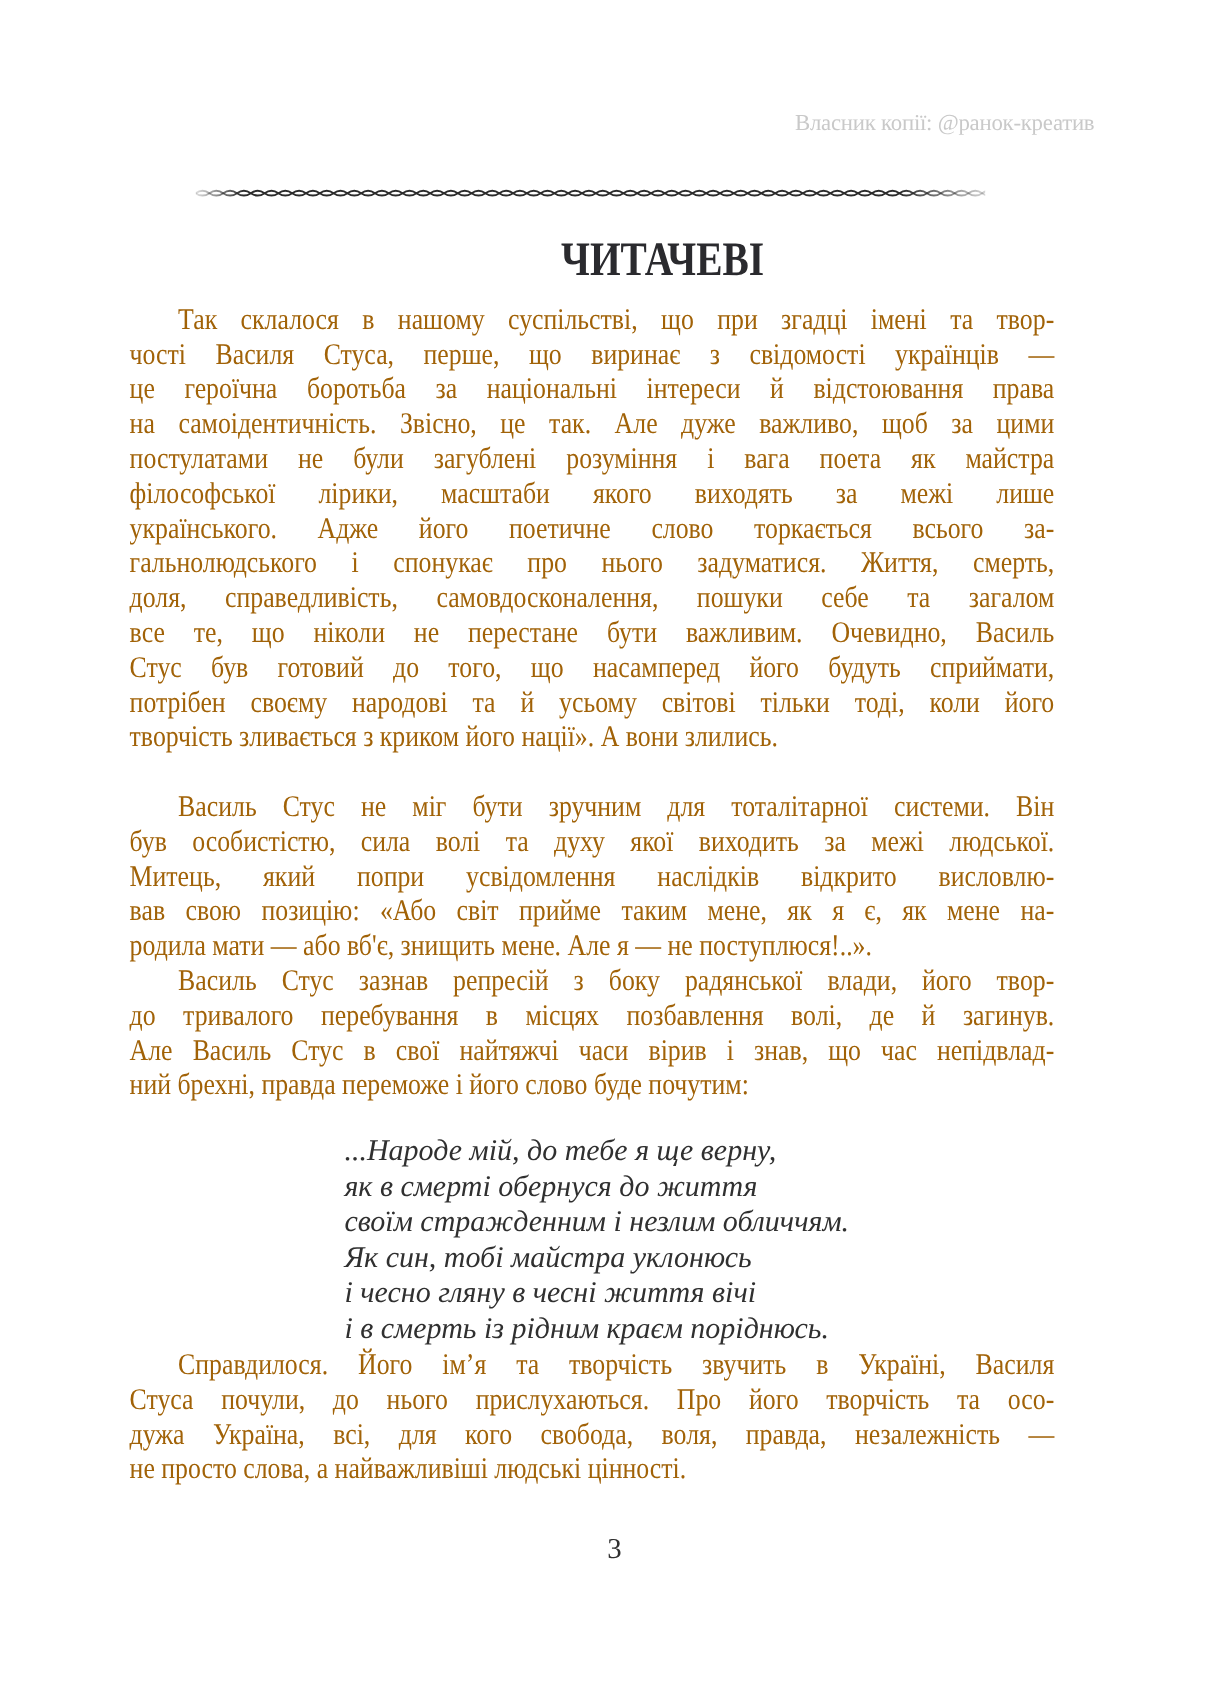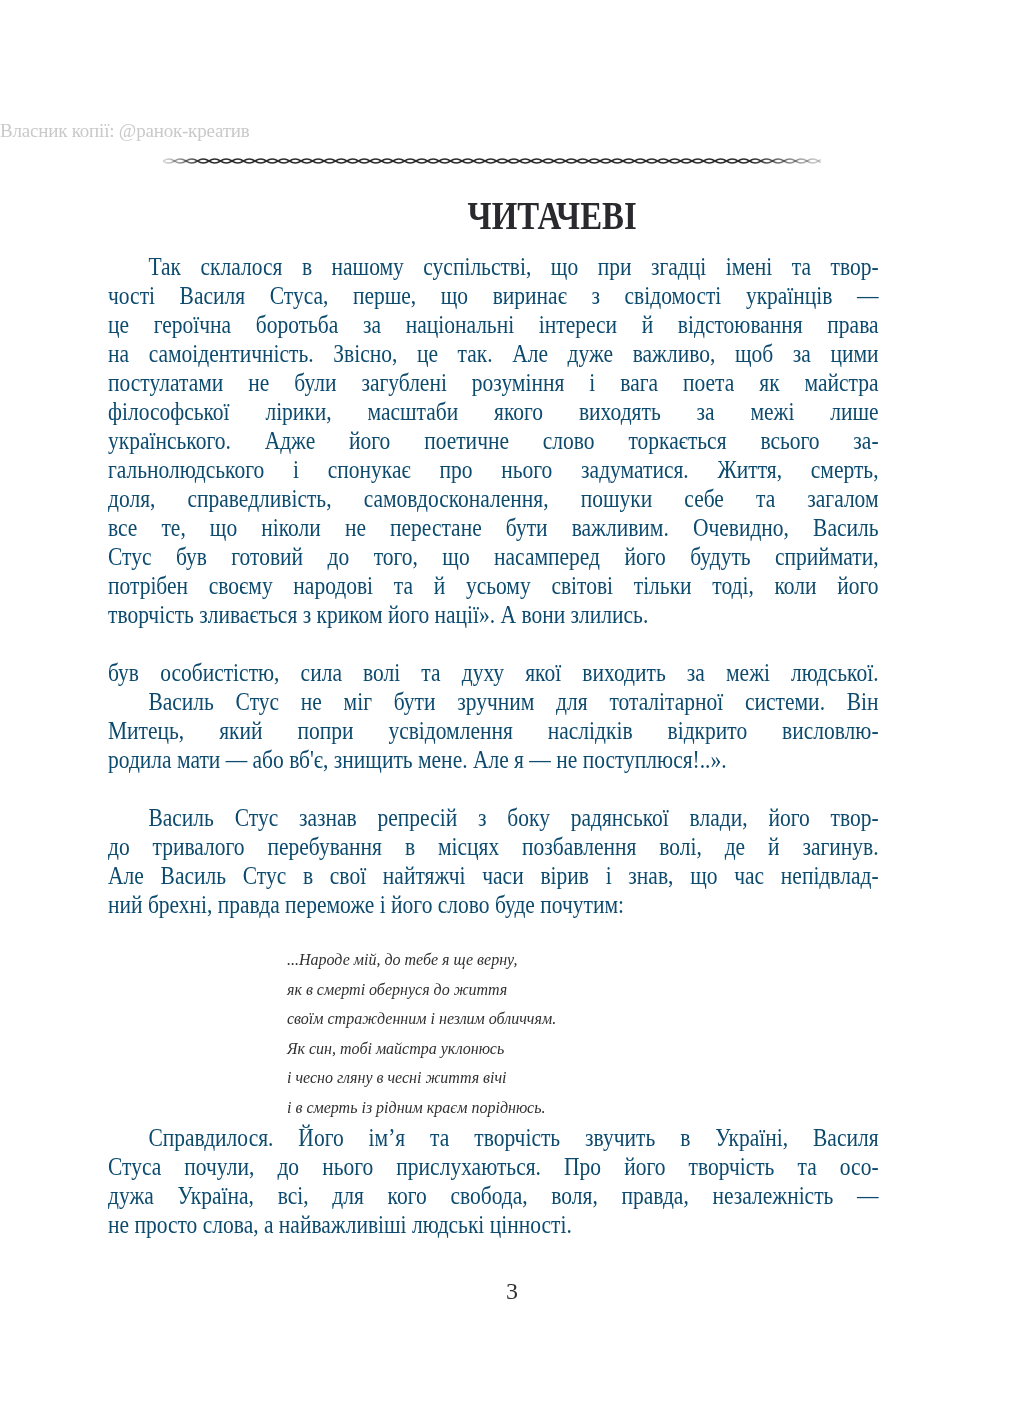--- a/index.html
+++ b/index.html
@@ -1,47 +1,46 @@
 <!DOCTYPE html>
 <html><head>
 <meta charset="utf-8">
 <style>
   html, body { margin: 0; padding: 0; background: #ffffff; }
   body { width: 1024px; height: 1415px; position: relative; overflow: hidden; }
   .watermark {
-    position: absolute; top: 92px; left: 0; width: 912px; text-align: left;
+    position: absolute; top: 92px; left: 0; width: 912px; text-align: right;
     font-family: "Liberation Serif", serif; font-size: 19px; color: #c9c9c9;
     letter-spacing: -0.2px;
-    margin-top: 28px;
   }
   .divider { position: absolute; left: 163px; top: 152px; width: 658px; height: 18px; }
   .heading {
     position: absolute; top: 192px; left: 0; width: 1024px; text-align: center;
     font-family: "Liberation Serif", serif; font-weight: bold; font-size: 40px;
     color: #2a2a2e; letter-spacing: 0px; padding-left: 40px;
   }
   .heading span { display: inline-block; transform: scaleX(0.82); transform-origin: center; }
   .text-block { position: absolute; left: 108px; width: 770px; }
   .line {
     height: 29px; line-height: 29px; white-space: nowrap; overflow: visible;
-    font-family: "Liberation Serif", serif; font-size: 25px; color: #0c4a6e;
+    font-family: "Liberation Serif", serif; font-size: 25px; color: #a16207;
     position: relative;
   }
   .line .inner {
     display: block; position: absolute; left: 0; top: 0;
     width: 896px; 
     transform: scaleX(0.86); transform-origin: left top;
     text-align: justify; text-align-last: justify;
   }
   .line.last .inner { text-align-last: left; }
   .line.indent .inner { text-indent: 47px; }
   .poem { position: absolute; left: 287px; top: 945px; }
   .poem .pline {
     height: 29.5px; line-height: 29.5px; white-space: nowrap;
-    font-family: "Liberation Serif", serif; font-style: italic; font-size: 16px; color: #303030;
+    font-family: "Liberation Serif", serif; font-style: italic; font-size: 25px; color: #303030;
   }
   .page-number {
     position: absolute; top: 1278px; left: 0; width: 1024px; text-align: center;
     font-family: "Liberation Serif", serif; font-size: 24px; color: #303030;
   }
 </style>
 </head>
 <body>
 
 <div class="watermark">Власник копії: @ранок-креатив</div>
@@ -98,28 +97,31 @@
       <span class="inner">Стус був готовий до того, що насамперед його будуть сприймати,</span>
     </div>
     <div class="line">
       <span class="inner">потрібен своєму народові та й усьому світові тільки тоді, коли його</span>
     </div>
     <div class="line last">
       <span class="inner">творчість зливається з криком його нації».  А вони злились.</span>
     </div>
   </div>
 <div class="text-block" style="top:658px;" id="p1">
-    <div class="line">
-      <span class="inner">був особистістю, сила волі та духу якої виходить за межі людської.</span>
-    </div>
     <div class="line indent">
       <span class="inner">Василь Стус не міг бути зручним для тоталітарної системи. Він</span>
     </div>
     <div class="line">
+      <span class="inner">був особистістю, сила волі та духу якої виходить за межі людської.</span>
+    </div>
+    <div class="line">
       <span class="inner">Митець, який попри усвідомлення наслідків відкрито висловлю-</span>
+    </div>
+    <div class="line">
+      <span class="inner">вав свою позицію: «Або світ прийме таким мене, як я є, як мене на-</span>
     </div>
     <div class="line last">
       <span class="inner">родила мати — або вб'є, знищить мене. Але я — не поступлюся!..».</span>
     </div>
   </div>
 <div class="text-block" style="top:803px;" id="p2">
     <div class="line indent">
       <span class="inner">Василь Стус зазнав репресій з боку радянської влади, його твор-</span>
     </div>
     <div class="line">

